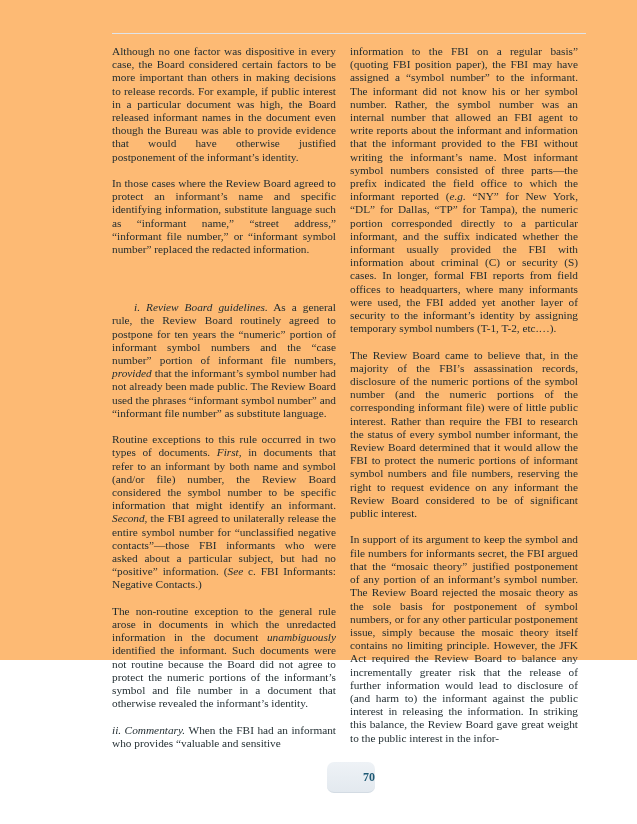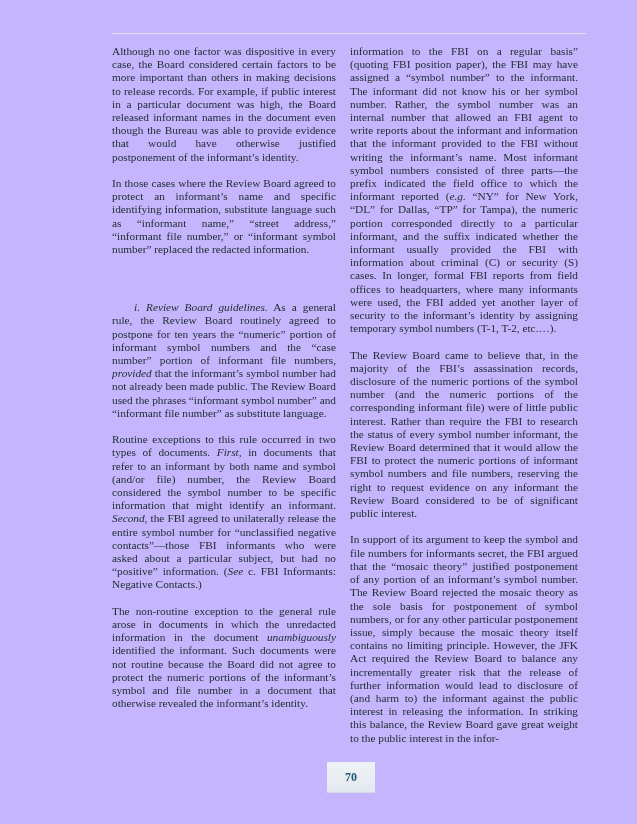--- a/index.html
+++ b/index.html
@@ -1,17 +1,17 @@
 <!DOCTYPE html>
 <html><head>
 <meta charset="utf-8">
 <style>
   html, body { margin: 0; padding: 0; background: #ffffff; }
   body { width: 637px; height: 824px; position: relative; overflow: hidden; }
-  .page { position: absolute; left: 0; top: 0; width: 637px; height: 824px; background: #c4b5fd; }
+  .page { position: absolute; left: 0; top: 0; width: 637px; height: 660px; background: #fdba74; }
   .top-rule {
     position: absolute; left: 112px; top: 33px; width: 474px; height: 1px;
     background: #dfe4ea;
   }
   .col {
     position: absolute; top: 45px; width: 224px;
     font-family: "Liberation Serif", "DejaVu Serif", serif;
     font-size: 11.3px; line-height: 13.2px; color: #1e2a2e;
     text-align: justify; hyphens: manual;
   }
@@ -21,39 +21,40 @@
   .col p.indent { text-indent: 22px; margin-top: 45px; }
   .heading-g {
     color: #2a6f8a; font-style: italic; margin: 0 0 13.2px 10px;
     padding-left: 12px; text-indent: -12px; text-align: left;
   }
   em { font-style: italic; }
   .page-num-box {
     position: absolute; left: 327px; top: 762px; width: 48px; height: 30px;
     background: linear-gradient(#eef2f6, #e3e9ef);
     border-bottom: 1px solid #d3dbe3;
-    display: flex; align-items: center; justify-content: center;
+    display: flex; align-items: center; justify-content: flex-end; border-radius: 7px;
   }
   .page-num {
     font-family: "Liberation Serif", "DejaVu Serif", serif;
     font-weight: bold; font-size: 12px; color: #1f5a75;
   }
 </style>
 </head>
 <body>
 
 <div class="page">
   <div class="top-rule"></div>
 
   <div class="col left">
     <p>Although no one factor was dispositive in every case, the Board considered certain factors to be more important than others in making decisions to release records. For example, if public interest in a particular document was high, the Board released informant names in the document even though the Bureau was able to provide evidence that would have otherwise justified postponement of the informant’s identity.</p>
     <p>In those cases where the Review Board agreed to protect an informant’s name and specific identifying information, substitute language such as “informant name,” “street address,” “informant file number,” or “informant symbol number” replaced the redacted information.</p>
     <p class="indent"><em>i. Review Board guidelines.</em><span> As a general rule, the Review Board routinely agreed to postpone for ten years the “numeric” portion of informant symbol numbers and the “case number” portion of informant file numbers, </span><em>provided</em><span> that the informant’s symbol number had not already been made public. The Review Board used the phrases “informant symbol number” and “informant file number” as substitute language.</span></p>
     <p><span>Routine exceptions to this rule occurred in two types of documents. </span><em>First,</em><span> in documents that refer to an informant by both name and symbol (and/or file) number, the Review Board considered the symbol number to be specific information that might identify an informant. </span><em>Second,</em><span> the FBI agreed to unilaterally release the entire symbol number for “unclassified negative contacts”—those FBI informants who were asked about a particular subject, but had no “positive” information. (</span><em>See</em><span> c. FBI Informants: Negative Contacts.)</span></p>
     <p><span>The non-routine exception to the general rule arose in documents in which the unredacted information in the document </span><em>unambiguously</em><span> identified the informant. Such documents were not routine because the Board did not agree to protect the numeric portions of the informant’s symbol and file number in a document that otherwise revealed the informant’s identity.</span></p>
+    <p><em>ii. Commentary.</em><span> When the FBI had an informant who provides “valuable and sensitive</span></p>
   </div>
 
   <div class="col right">
     <p><span>information to the FBI on a regular basis” (quoting FBI position paper), the FBI may have assigned a “symbol number” to the informant. The informant did not know his or her symbol number. Rather, the symbol number was an internal number that allowed an FBI agent to write reports about the informant and information that the informant provided to the FBI without writing the informant’s name. Most informant symbol numbers consisted of three parts—the prefix indicated the field office to which the informant reported (</span><em>e.g.</em><span> “NY” for New York, “DL” for Dallas, “TP” for Tampa), the numeric portion corresponded directly to a particular informant, and the suffix indicated whether the informant usually provided the FBI with information about criminal (C) or security (S) cases. In longer, formal FBI reports from field offices to headquarters, where many informants were used, the FBI added yet another layer of security to the informant’s identity by assigning temporary symbol numbers (T-1, T-2, etc.…).</span></p>
     <p>The Review Board came to believe that, in the majority of the FBI’s assassination records, disclosure of the numeric portions of the symbol number (and the numeric portions of the corresponding informant file) were of little public interest. Rather than require the FBI to research the status of every symbol number informant, the Review Board determined that it would allow the FBI to protect the numeric portions of informant symbol numbers and file numbers, reserving the right to request evidence on any informant the Review Board considered to be of significant public interest.</p>
     <p>In support of its argument to keep the symbol and file numbers for informants secret, the FBI argued that the “mosaic theory” justified postponement of any portion of an informant’s symbol number. The Review Board rejected the mosaic theory as the sole basis for postponement of symbol numbers, or for any other particular postponement issue, simply because the mosaic theory itself contains no limiting principle. However, the JFK Act required the Review Board to balance any incrementally greater risk that the release of further information would lead to disclosure of (and harm to) the informant against the public interest in releasing the information. In striking this balance, the Review Board gave great weight to the public interest in the infor-</p>
   </div>
 
   <div class="page-num-box">
     <span class="page-num">70</span>

